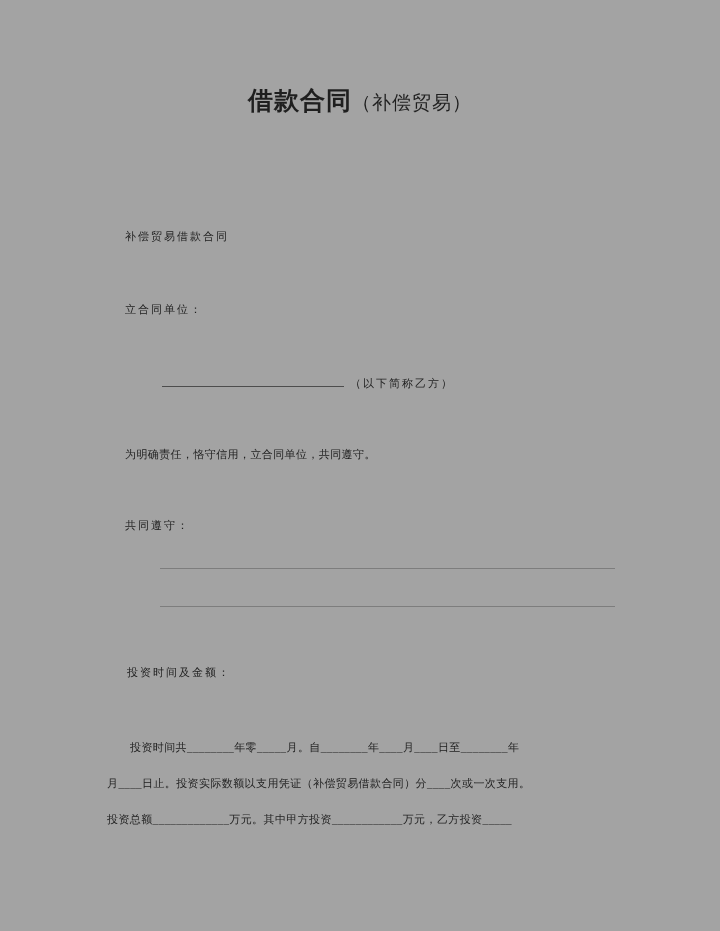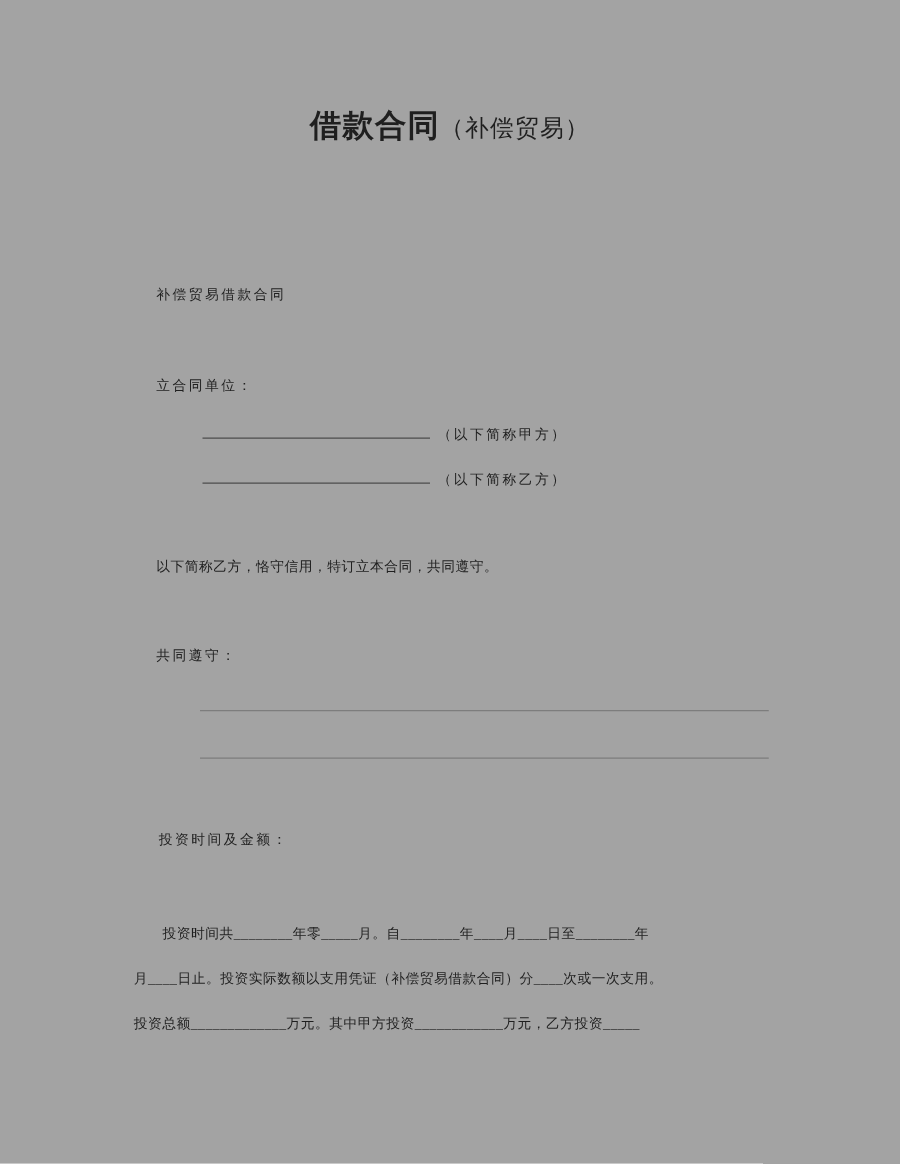--- a/index.html
+++ b/index.html
@@ -64,29 +64,26 @@
 <div class="page">
 
   <div class="doc-title">
     <span class="main">借款合同</span><span class="sub">（补偿贸易）</span>
   </div>
 
   <div class="para spaced" style="top:227px; left:125px;">补偿贸易借款合同</div>
 
   <div class="para spaced" style="top:300px; left:125px;">立合同单位：</div>
 
-  <div class="para" style="top:335px; left:162px;">
-    <span class="blank-inline"></span><span class="spaced">（以下简称甲方）</span>
-  </div>
 
   <div class="para" style="top:371px; left:162px;">
     <span class="blank-inline"></span><span class="spaced">（以下简称乙方）</span>
   </div>
 
-  <div class="para" style="top:445px; left:125px; letter-spacing:0.4px;">以下简称乙方，恪守信用，特订立本合同，共同遵守。</div>
+  <div class="para" style="top:445px; left:125px; letter-spacing:0.4px;">为明确责任，恪守信用，立合同单位，共同遵守。</div>
 
   <div class="para spaced" style="top:516px; left:125px;">共同遵守：</div>
 
   <div class="rule" style="top:568px;"></div>
   <div class="rule" style="top:606px;"></div>
 
   <div class="para spaced" style="top:663px; left:127px;">投资时间及金额：</div>
 
   <div>
     <div class="para invest-line indent" style="top:738px; left:107px;">投资时间共________年零_____月。自________年____月____日至________年</div>

